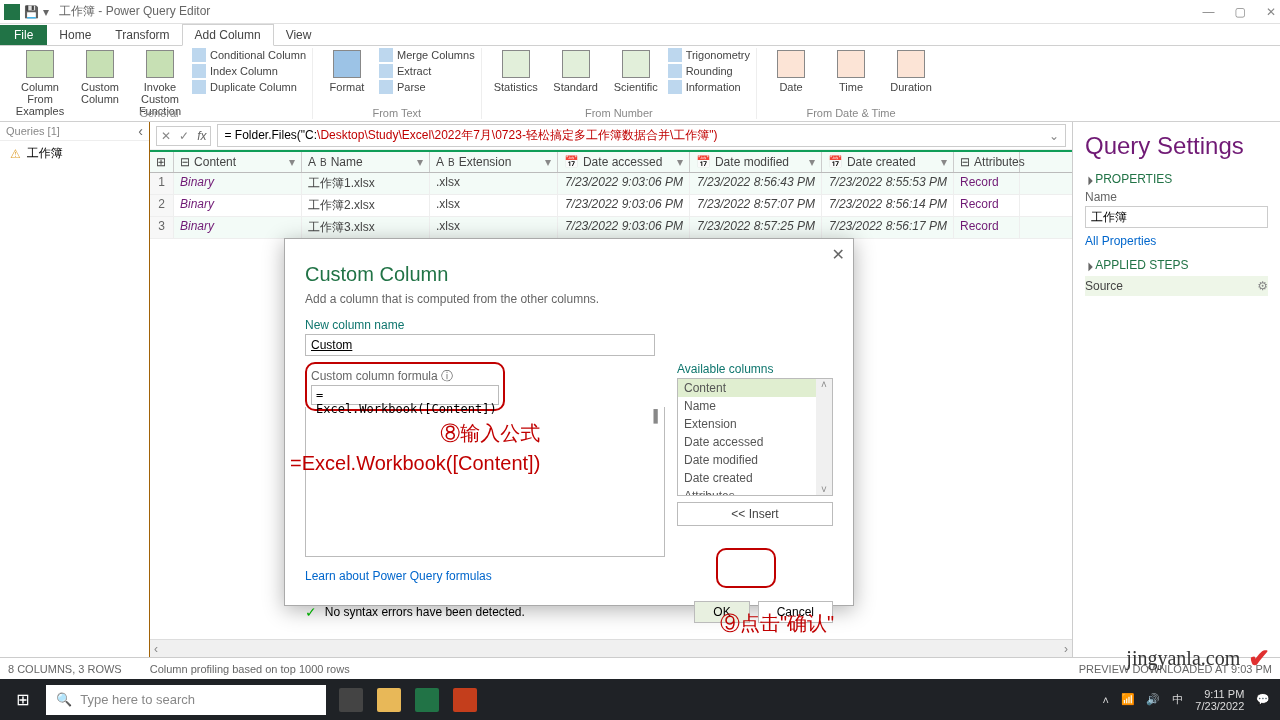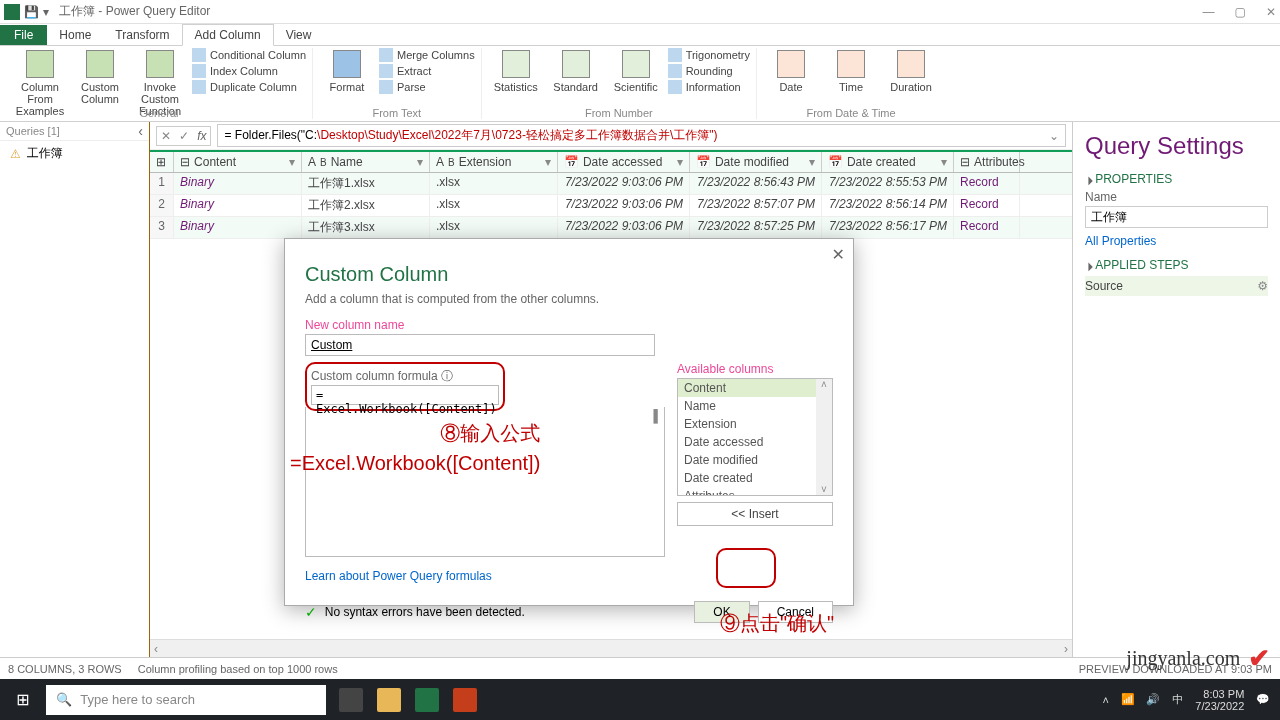--- a/index.html
+++ b/index.html
@@ -56,21 +56,21 @@
 .settings-pane input { width:100%; padding:3px 5px; border:1px solid #ccc; font-size:12px;}
 .settings-pane .link { color:#06c; margin-top:6px; display:block; font-size:12px;}
 .settings-pane .step { background:#eef6e8; padding:3px 0; font-size:12px; display:flex; justify-content:space-between; align-items:flex-end; color:#444;}
 .settings-pane .step .gear { color:#888;}
 .dialog-back { position:absolute; left:0; top:0; width:1280px; height:720px;}
 .dialog { position:absolute; left:284px; top:238px; width:570px; height:368px; background:#fff; border:1px solid #aaa; box-shadow:0 4px 20px rgba(0,0,0,0.3);}
 .dialog .close { position:absolute; right:8px; top:6px; color:#666; font-size:16px; cursor:pointer;}
 .dialog .inner { padding:18px 20px;}
 .dialog h1 { font-size:20px; font-weight:400; color:#217346; margin:6px 0;}
 .dialog .sub { color:#666; font-size:12px; margin-bottom:12px;}
-.dialog .lbl { font-size:12px; color:#ec4899; margin-top:8px; margin-bottom:2px; display:block;}
+.dialog .lbl { font-size:12px; color:#0f766e; margin-top:8px; margin-bottom:2px; display:block;}
 .dialog input[type=text] { border:1px solid #bbb; padding:3px 5px; font-size:12px; }
 .dialog .two-col { display:flex; gap:12px; margin-top:6px;}
 .dialog .formula-box { border:2px solid #c00000; border-radius:10px; padding:4px; width:200px;}
 .dialog .formula-box .lbl2 { font-size:12px; color:#666;}
 .dialog .formula-box .fld { border:1px solid #bbb; width:100%; height:20px; font-family:Consolas,monospace; font-size:12px; padding:2px 4px;}
 .dialog .formula-area { border:1px solid #bbb; width:360px; height:150px; position:relative;}
 .dialog .avail-col { flex:1;}
 .dialog .avail-list { border:1px solid #bbb; height:118px; overflow:hidden; position:relative;}
 .dialog .avail-list .item { padding:2px 6px; font-size:12px; color:#555;}
 .dialog .avail-list .item.sel { background:#e0eed0;}
@@ -79,21 +79,21 @@
 .dialog .insert-btn { border:1px solid #bbb; text-align:center; padding:4px; margin-top:6px; font-size:12px; color:#444;}
 .dialog .learn { color:#06c; font-size:12px; margin-top:12px; display:block;}
 .dialog .status-row { display:flex; align-items:center; margin-top:18px; gap:8px;}
 .dialog .check { color:#0a0; font-size:14px;}
 .dialog .btns { margin-left:auto; display:flex; gap:8px;}
 .dialog .btn { border:1px solid #bbb; padding:3px 18px; font-size:12px; background:#fff;}
 .dialog .btn.ok { background:#e8f0e0;}
 .ok-ring { position:absolute; border:2px solid #c00000; border-radius:10px; width:60px; height:40px; left:716px; top:548px;}
 .annot1 { position:absolute; left:290px; top:418px; color:#c00000; font-size:20px; line-height:30px;text-align:right;}
 .annot2 { position:absolute; left:720px; top:610px; color:#c00000; font-size:20px;}
-.statusbar { position:absolute; left:0; bottom:41px; width:1280px; height:22px; background:#fff; border-top:1px solid #ccc; display:flex; align-items:center; padding:0 8px; color:#666; font-size:11px; gap:16px;}
+.statusbar { position:absolute; left:0; bottom:41px; width:1280px; height:22px; background:#fff; border-top:1px solid #ccc; display:flex; align-items:center; padding:0 8px; color:#666; font-size:11px; gap:28px;}
 .statusbar .right { margin-left:auto;}
 .hscroll { position:absolute; left:150px; bottom:63px; right:208px; height:18px; background:#f0f0f0; border-top:1px solid #ddd; display:flex; justify-content:space-between; align-items:center; color:#888; font-size:12px; padding:0 4px;}
 .taskbar { position:absolute; bottom:0; left:0; width:1280px; height:41px; background:#1f2226; display:flex; align-items:center; color:#fff;}
 .taskbar .start { width:46px; text-align:center; font-size:16px;}
 .taskbar .search { background:#fff; color:#888; width:280px; height:30px; display:flex; align-items:center; padding:0 10px; gap:8px; font-size:13px; margin-right:6px;}
 .taskbar .task-icn { width:32px; height:32px; margin:0 3px; display:flex; align-items:center; justify-content:center;}
 .taskbar .task-icn .box { width:24px; height:24px; border-radius:2px;}
 .taskbar .tray { margin-left:auto; display:flex; align-items:center; gap:12px; font-size:11px; color:#ddd; padding-right:10px;}
 .watermark { position:absolute; right:10px; bottom:46px; display:flex; align-items:center; gap:8px;}
 .watermark .txt { font-family:"Comic Sans MS",cursive; font-size:20px; color:#333;}
@@ -378,18 +378,18 @@
     </div>
   <div class="task-icn">
       <div class="box" style="background:#c43e1c;"></div>
     </div>
   <div class="tray">
     <span>˄</span>
     <span>📶</span>
     <span>🔊</span>
     <span>中</span>
     <div style="text-align:right;line-height:12px;">
-      <div>8:03 PM</div>
+      <div>9:11 PM</div>
         <div>7/23/2022</div>
     </div>
     <span>💬</span>
   </div>
 </div>
 
 </body></html>

